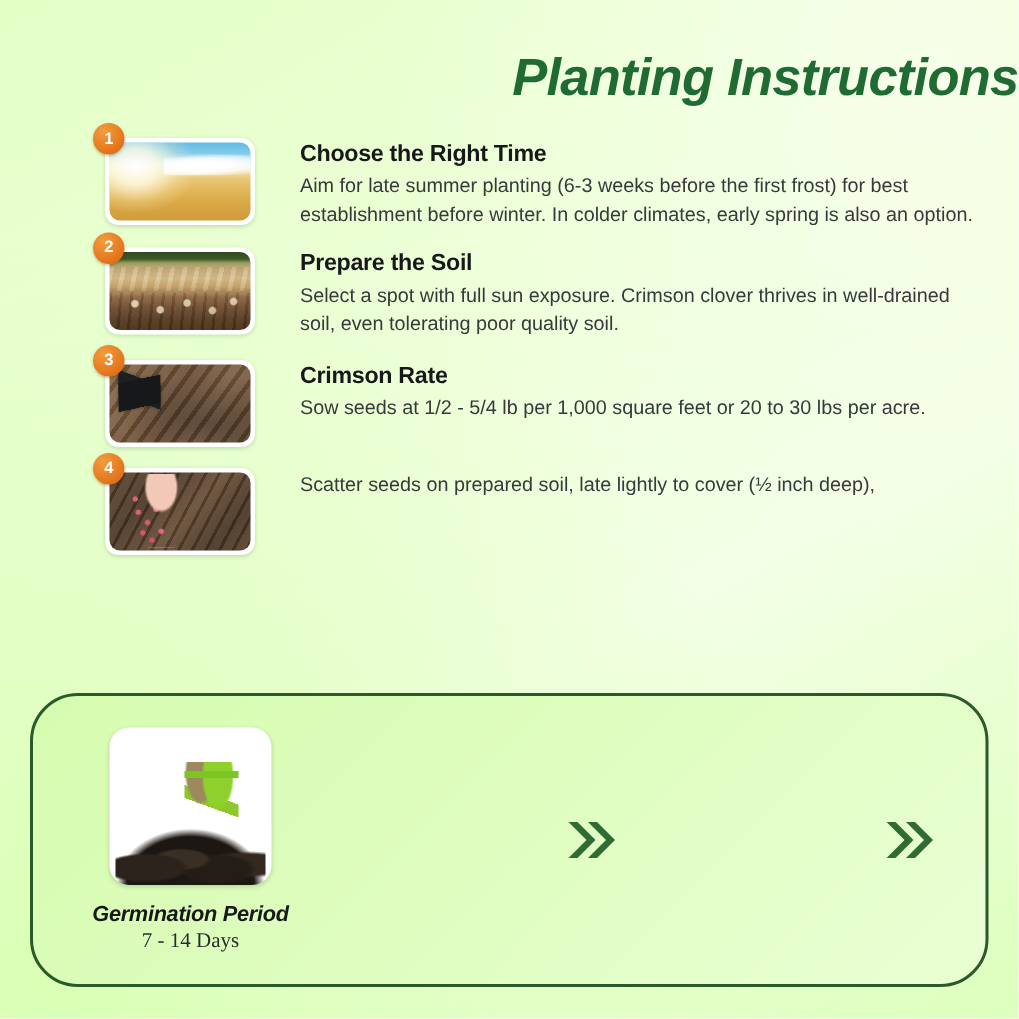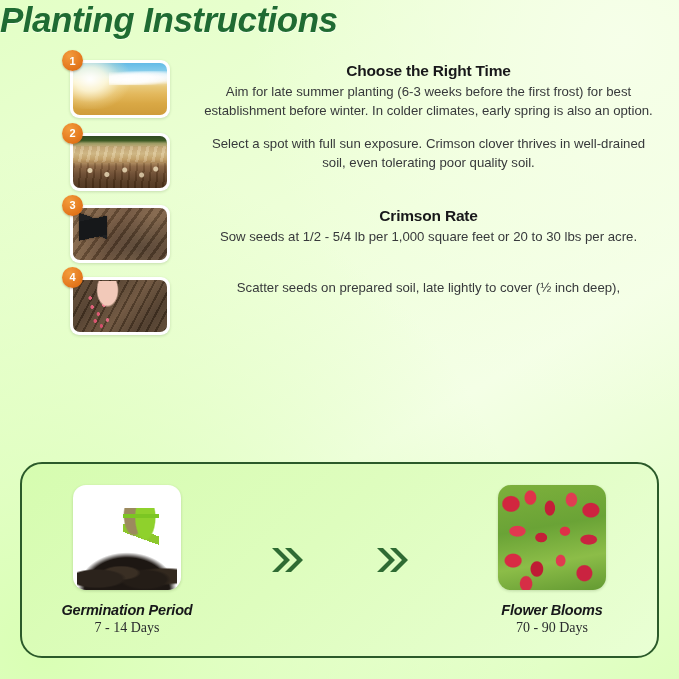--- a/index.html
+++ b/index.html
@@ -9,26 +9,27 @@
     background:
       radial-gradient(circle at 92% 6%, #f6ffe9 0%, rgba(246,255,233,0) 42%),
       radial-gradient(circle at 6% 96%, #d9ffb4 0%, rgba(217,255,180,0) 55%),
       linear-gradient(150deg, #e3ffc6 0%, #eeffd9 38%, #f4ffe6 62%, #ddffbd 100%);
     overflow: hidden;
     position: relative;
   }
 
   
   .title {
-    text-align: left;
+    text-align: right;
     font-size: 35px;
     font-weight: bold;
     font-style: italic;
     color: #1f6b32;
     letter-spacing: -0.5px;
+    padding-top: 32px;
     text-shadow: 0 1px 0 rgba(255,255,255,0.55);
   }
 
   
   .steps { margin-top: 20px; padding: 0 22px 0 70px; }
   .step { display: flex; align-items: flex-start; margin-bottom: 14px; position: relative; }
   .step:nth-child(1) { margin-bottom: 12px; }
 
   .thumb-wrap { position: relative; flex: 0 0 auto; width: 100px; }
   .thumb {
@@ -49,21 +50,21 @@
     top: -10px; left: -8px;
     width: 21px; height: 21px;
     border-radius: 50%;
     background: radial-gradient(circle at 35% 28%, #f39c3d 0%, #e2741a 70%, #cf6510 100%);
     color: #fff;
     font-size: 11px; font-weight: bold;
     display: flex; align-items: center; justify-content: center;
     z-index: 4;
     box-shadow: 0 1px 2px rgba(80,40,0,0.3);
   }
-  .step-text { padding-left: 30px; padding-top: 2px; flex: 1 1 auto; text-align: center; }
+  .step-text { padding-left: 30px; padding-top: 2px; flex: 1 1 auto; }
   .step-title {
     font-size: 15.5px; font-weight: bold; color: #18181a;
     margin-bottom: 3px; letter-spacing: -0.2px;
   }
   .step-desc { font-size: 13.2px; line-height: 1.43; color: #37393b; }
 
   
   .ph-wheat {
     background:
       linear-gradient(to bottom,
@@ -143,21 +144,21 @@
       radial-gradient(circle at 60% 34%, #e07186 0 1.6px, rgba(0,0,0,0) 2px),
       radial-gradient(circle at 18% 34%, #dd6178 0 1.5px, rgba(0,0,0,0) 2px);
   }
 
   
   .timeline {
     position: absolute;
     left: 20px; right: 20px;
     top: 462px; height: 196px;
     border: 2px solid #2b5a2a;
-    border-radius: 22px;
+    border-radius: 32px;
     background: linear-gradient(135deg, #d6fcb0 0%, #defdbe 45%, #e9ffd4 100%);
     display: flex; align-items: center; justify-content: space-between;
     padding: 0 30px;
   }
   .stage { width: 150px; text-align: center; }
   .stage-img {
     width: 108px; height: 105px;
     margin: 0 auto 12px;
     border-radius: 13px;
     overflow: hidden;
@@ -258,20 +259,21 @@
     </div>
 
     <div class="step">
       <div class="thumb-wrap">
         <div class="badge">2</div>
         <div class="thumb">
           <div class="photo ph-field"></div>
         </div>
       </div>
       <div class="step-text">
+        <div class="step-title">Prepare the Soil</div>
         <div class="step-desc">Select a spot with full sun exposure. Crimson clover thrives in well-drained soil, even tolerating poor quality soil.</div>
       </div>
     </div>
 
     <div class="step">
       <div class="thumb-wrap">
         <div class="badge">3</div>
         <div class="thumb">
           <div class="photo ph-soil"></div>
         </div>
@@ -312,21 +314,16 @@
     </div>
 
 
     <div class="arrow">
       <svg width="34" height="30" viewBox="0 0 34 30" aria-hidden="true">
         <path d="M2 3 L14 15 L2 27 L8 27 L20 15 L8 3 Z" fill="#2f6b33"></path>
         <path d="M15 3 L27 15 L15 27 L21 27 L33 15 L21 3 Z" fill="#2f6b33"></path>
       </svg>
     </div>
 
-    <div class="stage">
-      <div class="stage-img st-blooms"></div>
-      <div class="stage-label">Flower Blooms</div>
-      <div class="stage-days">70 - 90 Days</div>
-    </div>
 
   </div>
 
 </div>
 
 </body></html>

